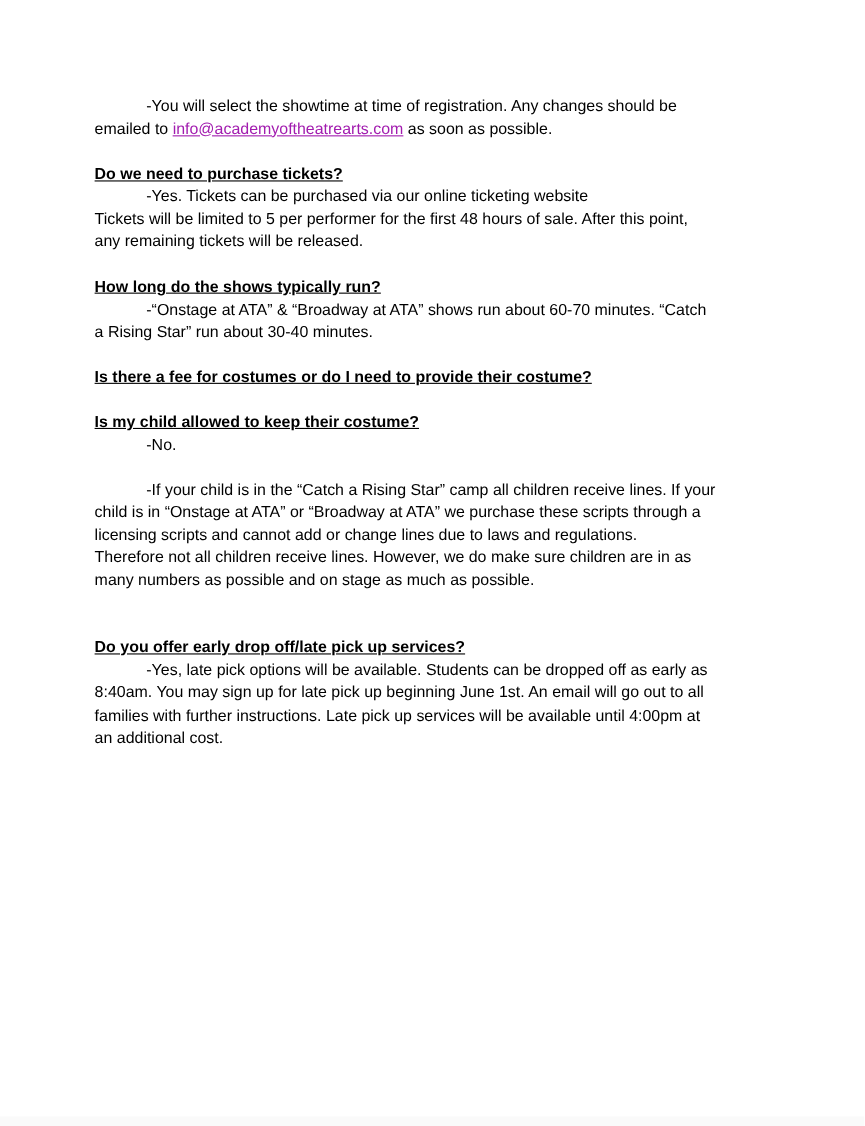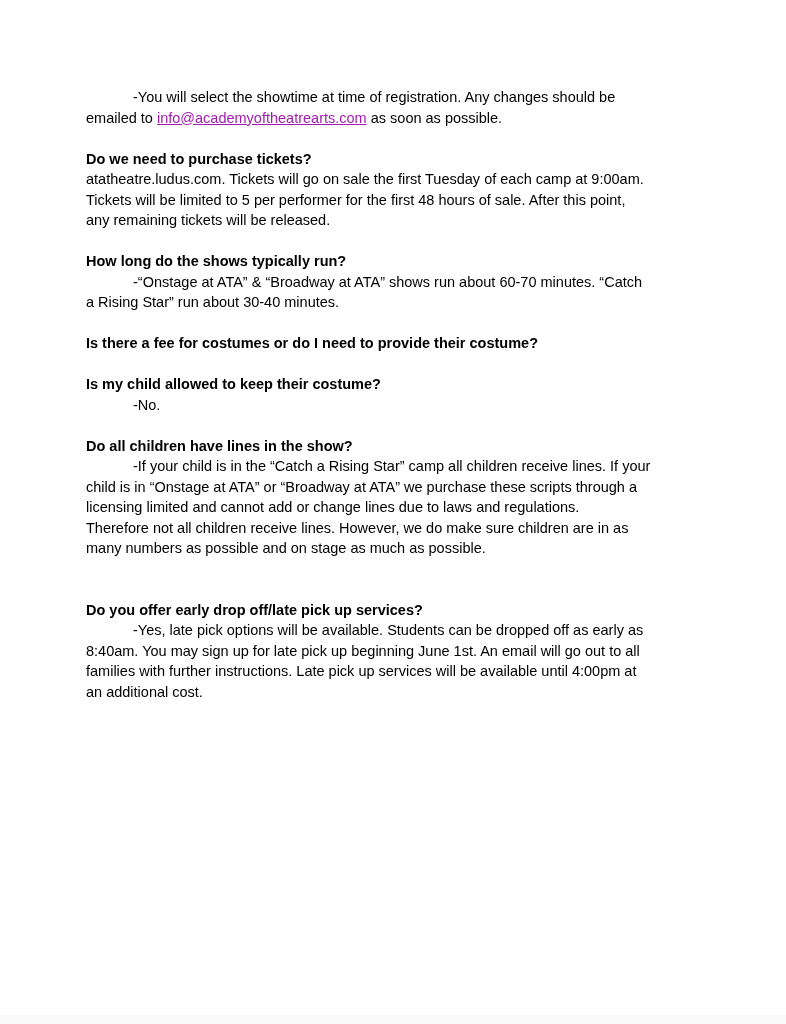--- a/index.html
+++ b/index.html
@@ -19,21 +19,21 @@
   .content {
     position: absolute;
     left: 86px;
     top: 87px;
     width: 625px;
     font-size: 14.5px;
     line-height: 20.5px;
     letter-spacing: 0;
   }
   .content p { margin: 0; }
-  .question { font-weight: 700; }
+  .question { font-weight: 700; text-decoration: underline; }
   .line {
     display: block;
     white-space: pre;
   }
   .line.indent { padding-left: 47px; }
   .gap-1 { height: 20.5px; }
   .gap-2 { height: 41px; }
   a.email-link {
     color: #a21caf;
     text-decoration: underline;
@@ -51,43 +51,42 @@
 
 <div class="page">
   <div class="content" id="content">
       <p class="para">
         <span class="line indent"><span>-You will select the showtime at time of registration. Any changes should be</span></span>
         <span class="line"><span>emailed to </span><a class="email-link" href="#">info@academyoftheatrearts.com</a><span> as soon as possible.</span></span>
       </p>
       <div class="gap-1"></div>
       <p class="question">Do we need to purchase tickets?</p>
       <p class="para">
-        <span class="line"><span>atatheatre.ludus.com. Tickets will go on sale the first Tuesday of each camp at 9:00am.</span></span>
+        <span class="line indent"><span>-Yes. Tickets can be purchased via our online ticketing website</span></span>
         <span class="line"><span>Tickets will be limited to 5 per performer for the first 48 hours of sale. After this point,</span></span>
         <span class="line"><span>any remaining tickets will be released.</span></span>
       </p>
       <div class="gap-1"></div>
       <p class="question">How long do the shows typically run?</p>
       <p class="para">
         <span class="line indent"><span>-“Onstage at ATA” &amp; “Broadway at ATA” shows run about 60-70 minutes. “Catch</span></span>
         <span class="line"><span>a Rising Star” run about 30-40 minutes.</span></span>
       </p>
       <div class="gap-1"></div>
       <p class="question">Is there a fee for costumes or do I need to provide their costume?</p>
       <div class="gap-1"></div>
       <p class="question">Is my child allowed to keep their costume?</p>
       <p class="para">
         <span class="line indent"><span>-No.</span></span>
       </p>
       <div class="gap-1"></div>
-      <p class="question">Do all children have lines in the show?</p>
       <p class="para">
         <span class="line indent"><span>-If your child is in the “Catch a Rising Star” camp all children receive lines. If your</span></span>
         <span class="line"><span>child is in “Onstage at ATA” or “Broadway at ATA” we purchase these scripts through a</span></span>
-        <span class="line"><span>licensing limited and cannot add or change lines due to laws and regulations.</span></span>
+        <span class="line"><span>licensing scripts and cannot add or change lines due to laws and regulations.</span></span>
         <span class="line"><span>Therefore not all children receive lines. However, we do make sure children are in as</span></span>
         <span class="line"><span>many numbers as possible and on stage as much as possible.</span></span>
       </p>
       <div class="gap-2"></div>
       <p class="question">Do you offer early drop off/late pick up services?</p>
       <p class="para">
         <span class="line indent"><span>-Yes, late pick options will be available. Students can be dropped off as early as</span></span>
         <span class="line"><span>8:40am. You may sign up for late pick up beginning June 1st. An email will go out to all</span></span>
         <span class="line"><span>families with further instructions. Late pick up services will be available until 4:00pm at</span></span>
         <span class="line"><span>an additional cost.</span></span>

